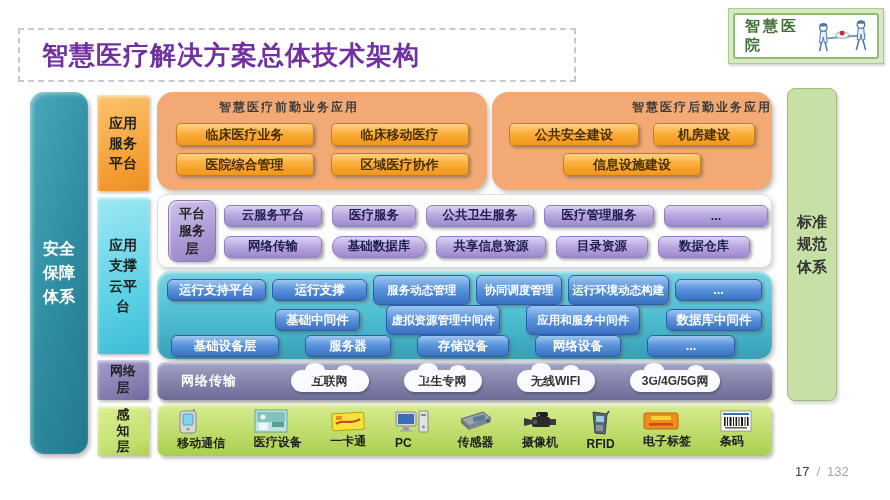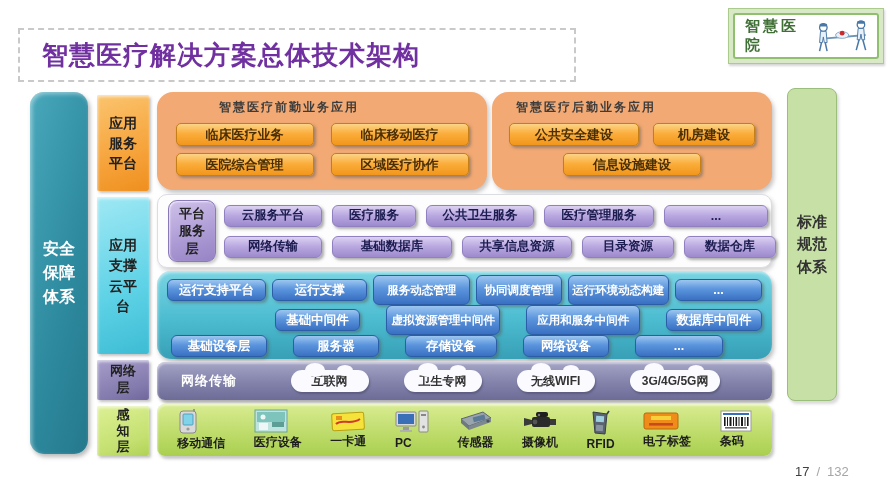--- a/index.html
+++ b/index.html
@@ -41,21 +41,21 @@
   .layer-sense    { top:406px; height:50px;  background:linear-gradient(160deg,#ddf094 0%,#c4e070 70%,#afd154 100%); }
   .layer-sense .vtext { width:16px; font-size:13px; line-height:1.25; }
 
   
   .app-box { position:absolute; top:92px; height:98px; background:#f2a974; border-radius:16px;
     box-shadow:2px 3px 4px rgba(140,140,140,.5); padding-top:7px; }
   .app-front { left:157px; width:330px; }
   .app-back  { left:492px; width:280px; }
   .app-header { font-size:12px; font-weight:bold; color:#3c3c3c; letter-spacing:2px; }
   .app-front .app-header { margin-left:62px; }
-  .app-back  .app-header { margin-left:24px; }
+  .app-back  .app-header { margin-left:24px;text-align:right; }
   .btn { display:flex; align-items:center; justify-content:center; text-align:center;
     border-radius:5px; box-shadow:2px 2px 3px rgba(90,90,90,.5); cursor:default; }
   .btn-orange { height:23px; background:linear-gradient(180deg,#fdd387 0%,#fbae3c 45%,#f1961c 100%);
     border:1px solid #c57f18; color:#4a2f05; font-size:13px; font-weight:bold; }
   .app-row { display:flex; justify-content:space-around; margin-top:7px; padding:0 10px; }
   .app-row .btn-orange { width:138px; }
   .app-back .app-row .w1 { width:130px; } .app-back .app-row .w2 { width:102px; }
   .app-back .app-row .w3 { width:138px; }
 
   
@@ -65,36 +65,36 @@
   .platform-label { width:48px; height:62px; border-radius:9px; flex:0 0 auto;
     background:linear-gradient(160deg,#cfc2ea 0%,#ab99d4 60%,#9583c4 100%);
     border:1px solid #8a79b8; box-shadow:inset 1px 1px 2px rgba(255,255,255,.7), 2px 2px 3px rgba(130,130,130,.4);
     display:flex; align-items:center; justify-content:center; }
   .platform-label .vtext { width:30px; word-break:break-all; font-size:13px; font-weight:bold; color:#222; line-height:1.35; text-align:center; }
   .platform-grid { flex:1; display:flex; flex-direction:column; gap:9px; margin-left:8px; }
   .p-row { display:flex; gap:10px; }
   .btn-purple { height:22px; background:linear-gradient(180deg,#dcd1f2 0%,#b7a6df 50%,#9d8ace 100%);
     border:1px solid #9080c0; color:#1c1c50; font-size:12.5px; font-weight:bold; border-radius:6px; }
   .pw1{width:98px;} .pw2{width:84px;} .pw3{width:108px;} .pw4{width:110px;} .pw5{width:104px;}
-  .pw6{width:98px;} .pw7{width:120px;} .pw8{width:110px;} .pw9{width:92px;} .pw10{width:92px;}
+  .pw6{width:98px;} .pw7{width:94px;border-radius:10px;} .pw8{width:110px;} .pw9{width:92px;} .pw10{width:92px;}
 
   
   .support-box { position:absolute; left:157px; top:271px; width:615px; height:88px; border-radius:14px;
     background:linear-gradient(180deg,#79d4e2 0%,#4cbcd0 55%,#379fb6 100%);
     box-shadow:inset 1px 2px 3px rgba(255,255,255,.5), 2px 3px 4px rgba(130,130,130,.5);
     display:flex; flex-direction:column; justify-content:space-evenly; padding:4px 10px; }
   .s-row { display:flex; align-items:center; gap:6px; }
   .s-row2 { padding-left:108px; gap:26px; }
   .s-row3 { gap:26px; padding-left:4px; }
   .btn-blue { background:linear-gradient(180deg,#9cc6f0 0%,#5b95dd 45%,#3a70c2 100%);
     border:1px solid #2c5ea8; color:#ffffff; font-size:12.5px; font-weight:bold; border-radius:6px; height:22px; }
   .btn-blue.two-line { font-size:11.5px; line-height:1.12; height:30px; padding:1px 2px; }
   .sw1{width:100px;} .sw2{width:96px;} .sw3{width:98px;} .sw4{width:86px;} .sw5{width:102px;} .sw6{width:88px;}
   .sw7{width:96px;} .sw8{width:128px;} .sw9{width:128px;} .sw10{width:108px;}
-  .sw11{width:96px;} .sw12{width:86px;} .sw13{width:92px;} .sw14{width:86px;} .sw15{width:88px;}
+  .sw11{width:108px;} .sw12{width:86px;} .sw13{width:92px;} .sw14{width:86px;} .sw15{width:88px;}
 
   
   .network-box { position:absolute; left:157px; top:362px; width:615px; height:38px; border-radius:8px;
     background:linear-gradient(180deg,#a5a5c6 0%,#8282ab 55%,#6c6c97 100%);
     box-shadow:inset 1px 2px 2px rgba(255,255,255,.45), 2px 3px 3px rgba(110,110,110,.55);
     display:flex; align-items:center; padding:0 34px 0 24px; }
   .network-label { color:#ffffff; font-size:13px; font-weight:bold; letter-spacing:1px; }
   .cloud-area { flex:1; display:flex; justify-content:space-around; align-items:center; margin-left:36px; }
   .cloud { position:relative; background:#fafaff; border-radius:12px; height:22px; min-width:78px;
     display:flex; align-items:center; justify-content:center; padding:0 12px;

